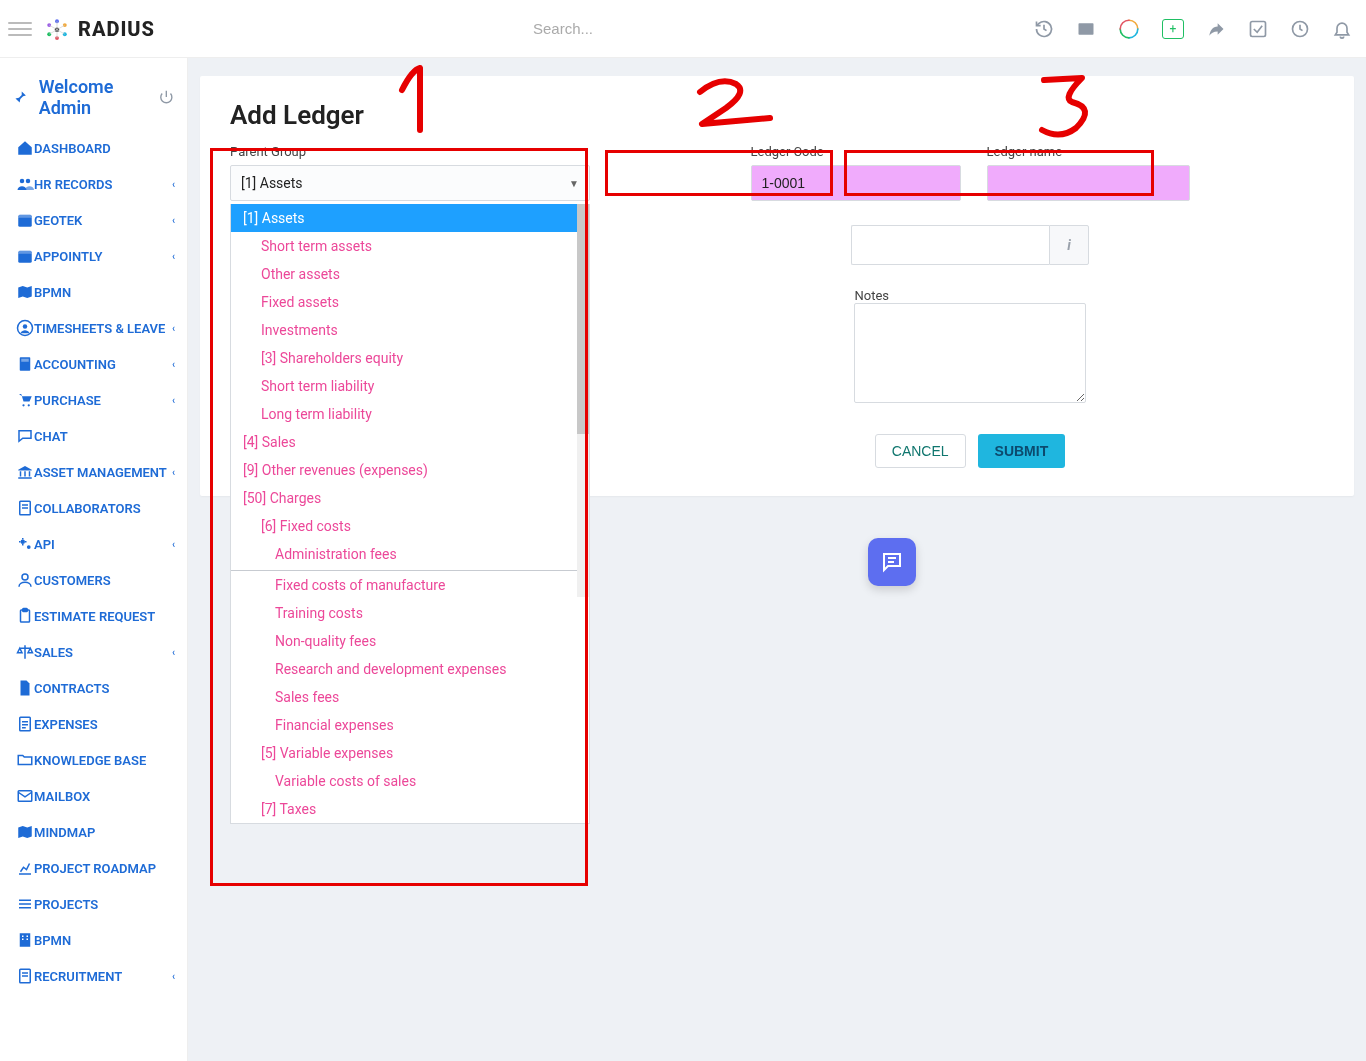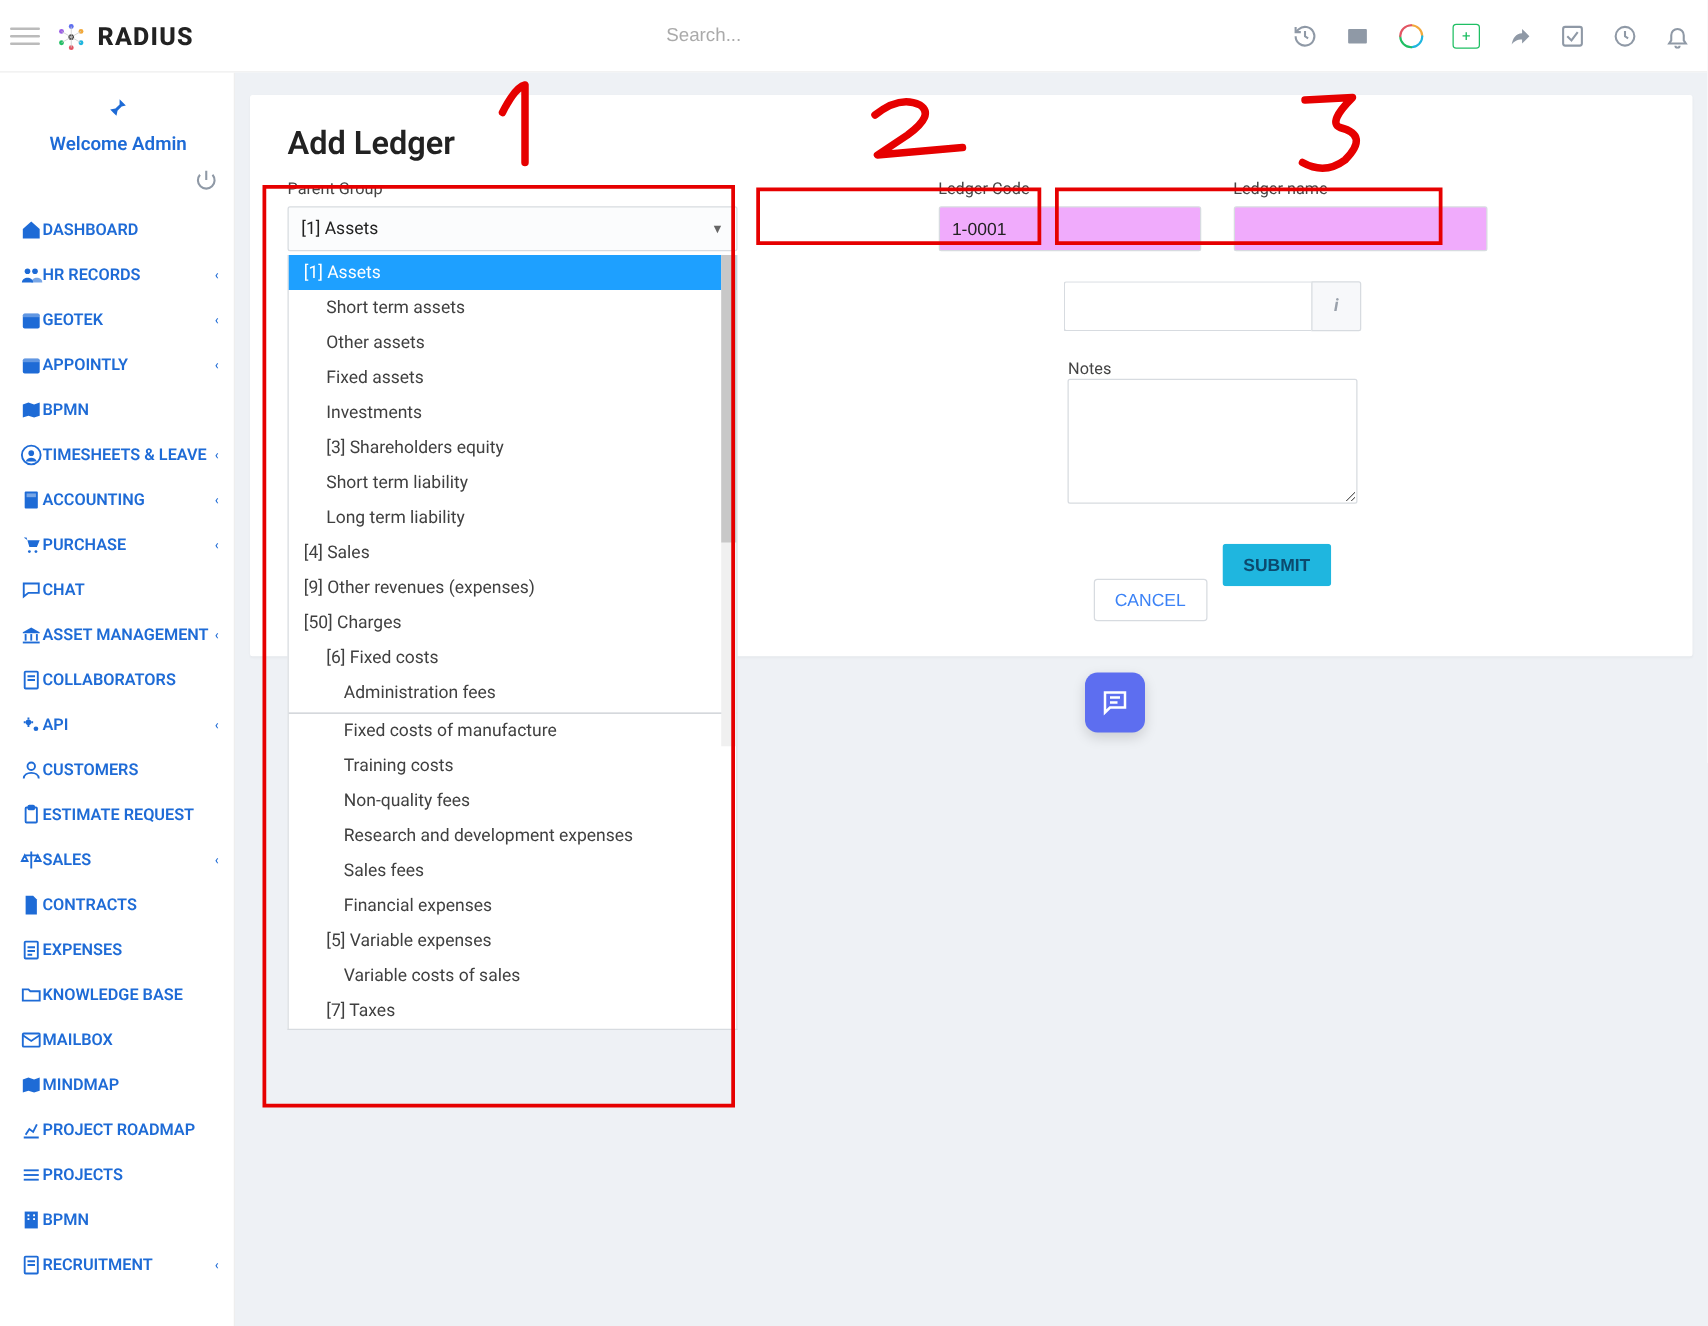--- a/index.html
+++ b/index.html
@@ -50,23 +50,22 @@
   .icon-msg { color: #1fbf63; border:1.5px solid #1fbf63; border-radius:3px; width:22px; height:20px; display:flex; align-items:center; justify-content:center; font-size:12px; }
 
   
   .layout { display: flex; height: calc(100vh - 58px); min-height: 900px; }
   .sidebar {
     width: 188px; background: #fff; border-right: 1px solid #eee;
     padding: 12px 0 20px 0; flex-shrink: 0;
   }
   .welcome {
     display: flex; align-items: center; gap: 10px;
-    color: #1e6bd6; font-weight: 600; font-size: 15px;
+    color: #1e6bd6; font-weight: 600; font-size: 18px;
     padding: 6px 12px 12px 14px;
-    flex-direction: column;
   }
   .welcome .pin { margin-left: -2px; }
   .welcome .power { margin-left: auto; color: #8f99a6; }
   .side-item {
     display: flex; align-items: center; gap: 0;
     padding: 9px 12px 9px 16px;
     color: #1e6bd6; font-size: 13px; font-weight: 600;
     cursor: pointer;
   }
   .side-item .side-icon { width: 18px; height: 18px; color: #1e6bd6; flex-shrink:0; display:flex; align-items:center; justify-content:center; }
@@ -105,21 +104,21 @@
   
   .dropdown {
     position: absolute; top: 60px; left: 0; width: 360px;
     border: 1px solid #d7dbe0; border-top: none; background: #fff;
     z-index: 5; max-height: 700px; overflow: visible;
   }
   .dd-inner {
     position: relative;
   }
   .dd-item {
-    padding: 6px 10px; font-size: 14px; color: #404040; cursor: pointer;
+    padding: 6px 10px; font-size: 14px; color: #ec4899; cursor: pointer;
     white-space: nowrap;
   }
   .dd-item.selected { background: #1ea0ff; color: #fff; }
   .dd-item.l1 { padding-left: 12px; }
   .dd-item.l2 { padding-left: 30px; }
   .dd-item.l3 { padding-left: 44px; }
   .dd-scroll {
     position: absolute; right: 0; top: 0; width: 12px; height: 393px;
     background: #f0f0f0;
   }
@@ -144,21 +143,21 @@
   }
 
   .notes-wrap { margin-top: 22px; }
   .notes-area {
     width:100%; height:100px; border:1px solid #d7dbe0; border-radius:2px;
     padding:8px; font-family:inherit; font-size:14px; resize: both;
   }
 
   .btn-row { margin-top: 28px; display:flex; gap:12px; justify-content:flex-end; }
   .btn { height:34px; padding:0 16px; border-radius:3px; font-size:14px; cursor:pointer; border:1px solid transparent; }
-  .btn-cancel { background:#fff; border-color:#d7dbe0; color:#3b82f6;margin-top:28px; }
+  .btn-cancel { background:#fff; border-color:#d7dbe0; color:#0f766e; }
   .btn-submit { background:#1fb6df; color:#0c4a6e; font-weight:700; }
 
   
   .float-chat {
     position: absolute; left: 680px; top: 480px;
     width:48px; height:48px; background:#5d6ef0; border-radius:10px;
     display:flex; align-items:center; justify-content:center; color:#fff;
     box-shadow:0 4px 10px rgba(0,0,0,0.15); cursor:pointer;
   }
 

